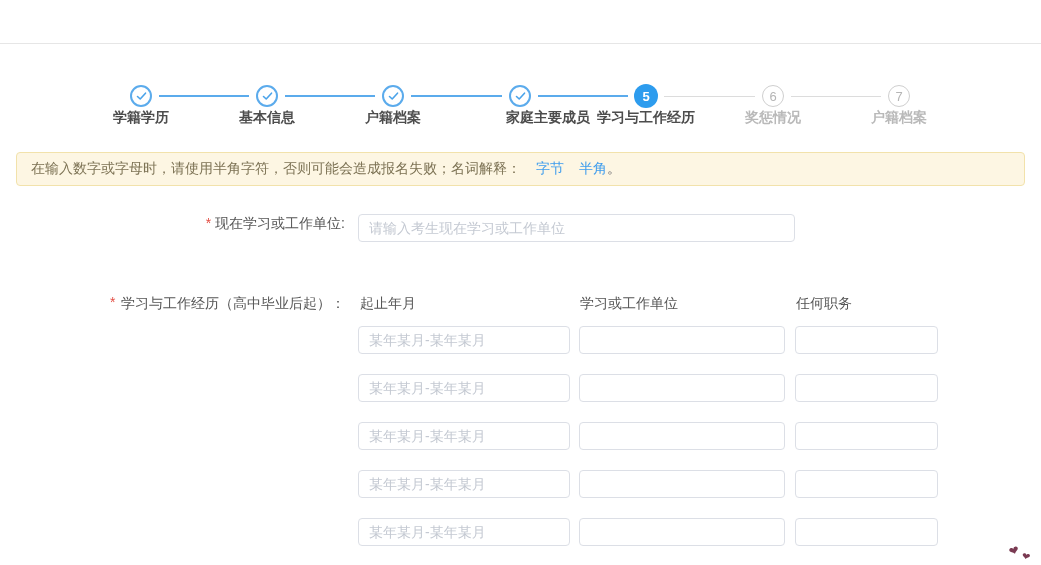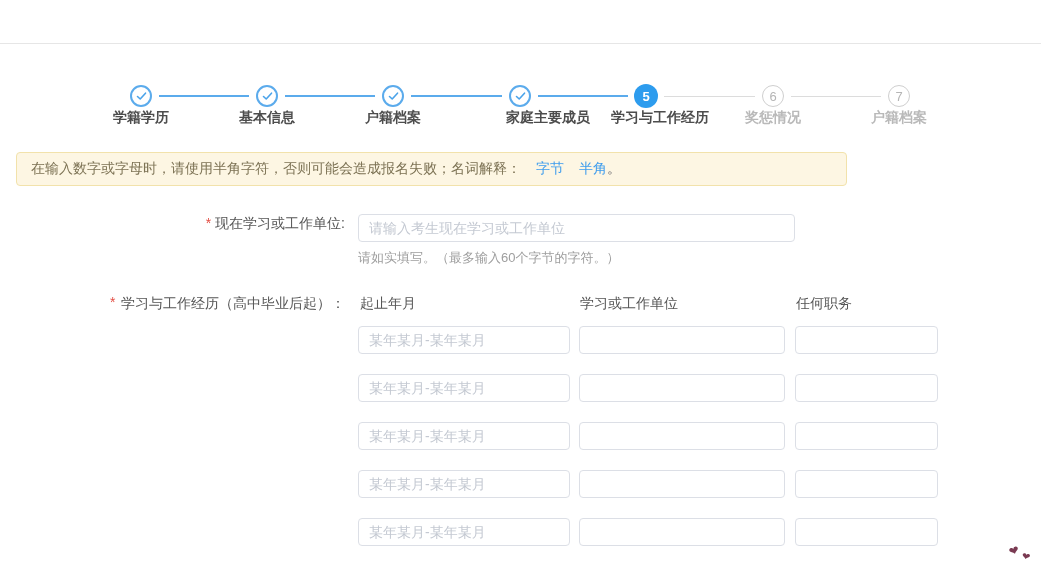--- a/index.html
+++ b/index.html
@@ -22,21 +22,21 @@
   .step-circle.active { width:24px; height:24px; top:84px; background:#2d9cee; border:none;
     color:#fff; font-size:13px; font-weight:bold; }
   .step-circle.pending { width:22px; height:22px; top:85px; border:1px solid #cfcfcf;
     color:#b5b5b5; font-size:13px; }
   .step-label { position:absolute; top:109px; transform:translateX(-50%);
     font-size:14px; font-weight:bold; white-space:nowrap; }
   .step-label.done, .step-label.active { color:#4d4d4d; }
   .step-label.pending { color:#b9b9b9; }
 
   
-  .notice { position:absolute; left:16px; top:152px; width:831px; height:34px;
+  .notice { position:absolute; left:16px; top:152px; width:1009px; height:34px;
     background:#fdf6e3; border:1px solid #f2e2ab; border-radius:4px;
     display:flex; align-items:center; padding-left:14px; font-size:14px; color:#7c7254; }
   .notice a { color:#3d9ced; text-decoration:none; margin-left:15px; cursor:pointer; }
   .notice .suffix { color:#55565e; }
 
   
   .req { color:#e34d43; margin-right:4px; font-size:14px; }
   .form-label { position:absolute; width:345px; text-align:right; font-size:14px; color:#555; white-space:nowrap; }
   .txt-input { position:absolute; height:28px; border:1px solid #dcdfe6; border-radius:4px;
     background:#fff; font-size:14px; color:#333; padding:0 10px; outline:none;
@@ -100,36 +100,35 @@
     <span>6</span>
   </div>
   <div class="step-circle pending" style="left:888px;">
     <span>7</span>
   </div>
 
   <div class="step-label done" style="left:141px;">学籍学历</div>
   <div class="step-label done" style="left:267px;">基本信息</div>
   <div class="step-label done" style="left:393px;">户籍档案</div>
   <div class="step-label done" style="left:548px;">家庭主要成员</div>
-  <div class="step-label active" style="left:660px;">学习与工作经历</div>
+  <div class="step-label active" style="left:646px;">学习与工作经历</div>
   <div class="step-label pending" style="left:773px;">奖惩情况</div>
   <div class="step-label pending" style="left:899px;">户籍档案</div>
 
   <div class="notice">
     <span>在输入数字或字母时，请使用半角字符，否则可能会造成报名失败；名词解释：</span>
     <a>字节</a>
     <a>半角</a>
     <span class="suffix">。</span>
   </div>
 
   <div class="form-label" style="left:0; top:215px;">
     <span class="req">*</span><span>现在学习或工作单位:</span>
   </div>
   <input class="txt-input" style="left: 358px; top: 214px; width: 437px;" type="text" placeholder="请输入考生现在学习或工作单位">
-  <div class="help-text">请如实填写。（最多输入60个字节的字符。）</div>
 
   <div class="form-label" style="left:0; top:295px;font-family:Liberation Mono, monospace;">
     <span class="req">*</span><span>学习与工作经历（高中毕业后起）：</span>
   </div>
   <div class="col-header" style="left:360px;">起止年月</div>
   <div class="col-header" style="left:580px;">学习或工作单位</div>
   <div class="col-header" style="left:796px;">任何职务</div>
 
   <div>
     <input class="txt-input" style="left: 358px; top: 326px; width: 212px;" type="text" placeholder="某年某月-某年某月">

